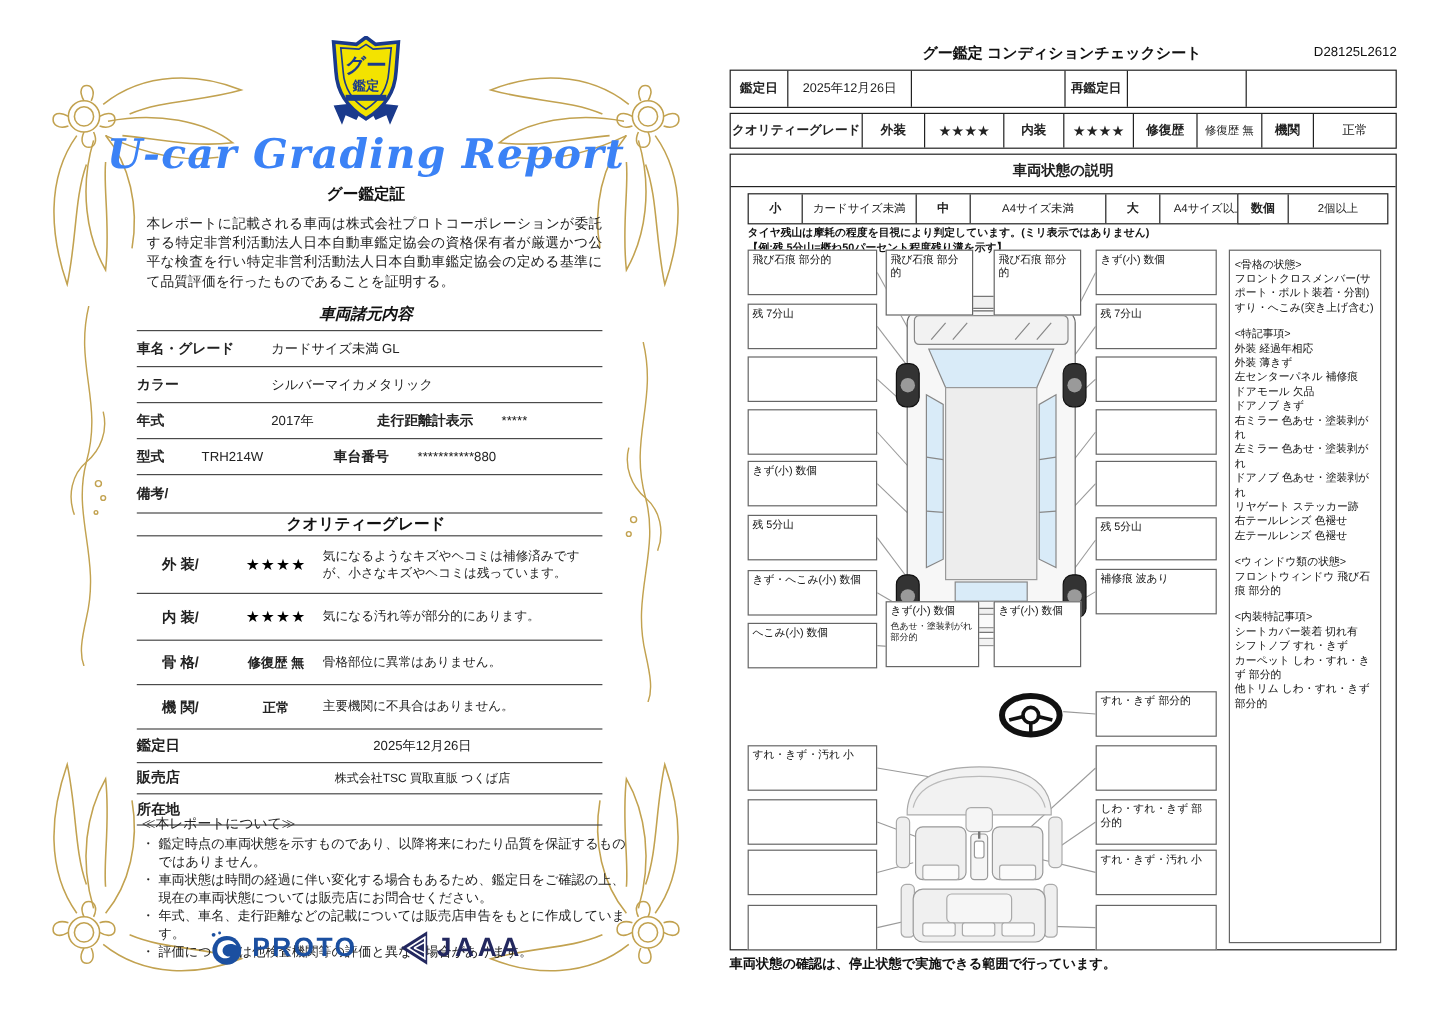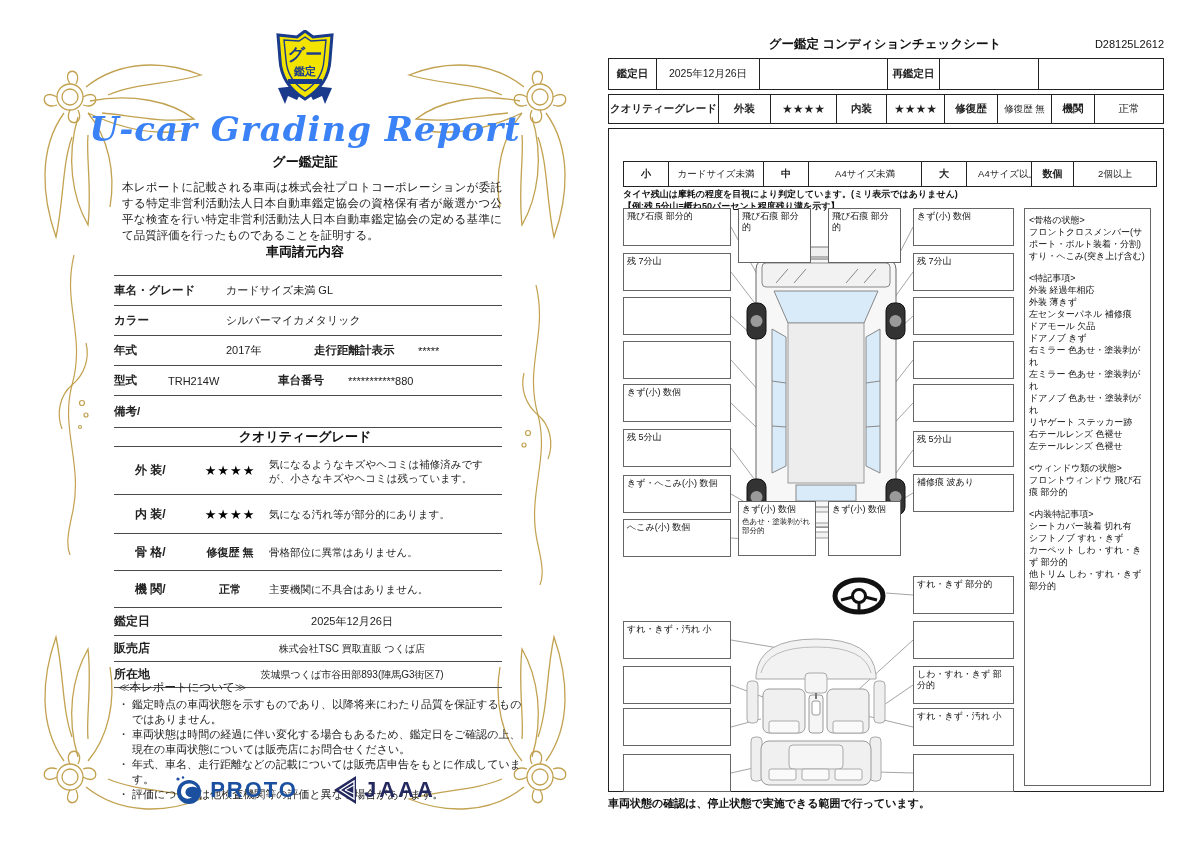--- a/index.html
+++ b/index.html
@@ -139,21 +139,21 @@
       <text x="33" y="30" text-anchor="middle" font-size="17" font-weight="bold" fill="#1a3a8c" font-family="'Liberation Sans',sans-serif">グー</text>
       <text x="33" y="45" text-anchor="middle" font-size="11" font-weight="bold" fill="#1a3a8c" font-family="'Liberation Sans',sans-serif">鑑定</text>
       <rect x="16" y="49" width="34" height="5" fill="#1a3a8c"></rect>
     </svg>
   </div>
 
   <div id="cert-title" class="abs">U-car Grading Report</div>
   <div id="cert-sub" class="abs">グー鑑定証</div>
   <div id="cert-intro" class="abs">本レポートに記載される車両は株式会社プロトコーポレーションが委託する特定非営利活動法人日本自動車鑑定協会の資格保有者が厳選かつ公平な検査を行い特定非営利活動法人日本自動車鑑定協会の定める基準にて品質評価を行ったものであることを証明する。</div>
 
-  <div class="abs c-head" style="top:218px;">車両諸元内容</div>
+  <div class="abs c-head" style="top:228px;font-style:italic;">車両諸元内容</div>
 
   <div class="abs ltable" style="top:250px;">
     <div class="srow" style="height:29px;">
       <span class="lab" style="width:112px;">車名・グレード</span>
       <span class="val">カードサイズ未満 GL</span>
     </div>
     <div class="srow" style="height:29px;">
       <span class="lab" style="width:112px;">カラー</span>
       <span class="val">シルバーマイカメタリック</span>
     </div>
@@ -200,21 +200,20 @@
     <div class="srow irow" style="height:27px;">
       <span class="lab">鑑定日</span>
       <span class="val">2025年12月26日</span>
     </div>
     <div class="srow irow" style="height:25px;">
       <span class="lab">販売店</span>
       <span class="val" style="font-size:10px;">株式会社TSC 買取直販 つくば店</span>
     </div>
     <div class="srow irow" style="height:25px;">
       <span class="lab">所在地</span>
-      <span class="val" style="font-size:10px;">茨城県つくば市谷田部893(陣馬G3街区7)</span>
     </div>
   </div>
 
   <div id="about" class="abs">
     <div class="ah">≪本レポートについて≫</div>
     <div class="bullet">
         <span class="dot">・</span>
         <span>鑑定時点の車両状態を示すものであり、以降将来にわたり品質を保証するものではありません。</span>
       </div>
     <div class="bullet">
@@ -272,20 +271,21 @@
     <div class="c" style="width:66px;font-size:12px;">★★★★</div>
     <div class="c b" style="width:50px;">内装</div>
     <div class="c" style="width:58px;font-size:12px;">★★★★</div>
     <div class="c b" style="width:53px;">修復歴</div>
     <div class="c" style="width:54px;font-size:9.5px;">修復歴 無</div>
     <div class="c b" style="width:43px;">機関</div>
     <div class="c" style="flex:1;">正常</div>
   </div>
 
   <div id="bigbox" class="abs">
+    <div id="bb-head" class="abs">車両状態の説明</div>
 
     <div class="tbl abs" style="top:32px;left:14px;height:24px;width:425px;border-width:1px;">
       <div class="c b" style="width:45px;font-size:10px;">小</div>
       <div class="c" style="width:95px;font-size:9.5px;">カードサイズ未満</div>
       <div class="c b" style="width:45px;font-size:10px;">中</div>
       <div class="c" style="width:113px;font-size:9.5px;">A4サイズ未満</div>
       <div class="c b" style="width:45px;font-size:10px;">大</div>
       <div class="c" style="flex:1;font-size:9.5px;">A4サイズ以上</div>
     </div>
     <div class="tbl abs" style="top:32px;left:422px;height:24px;width:124px;border-width:1px;">

